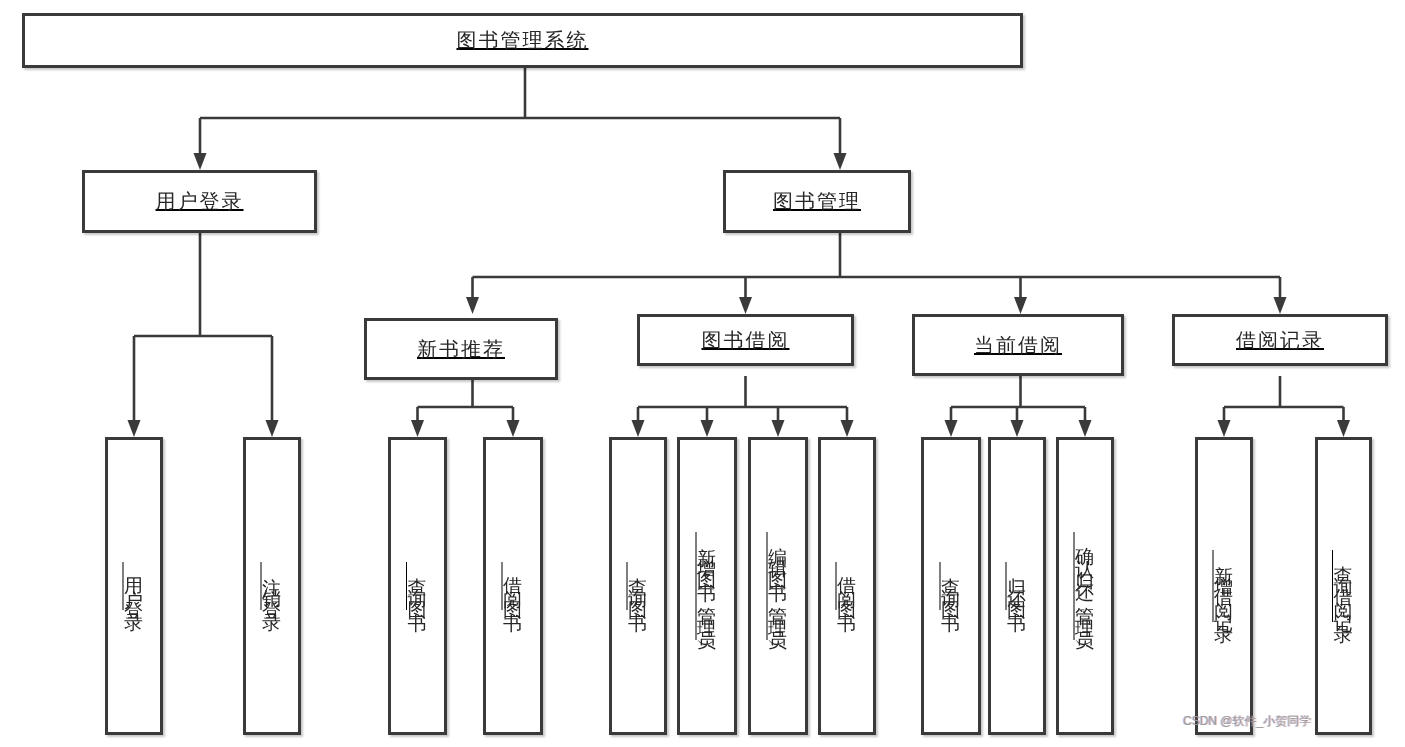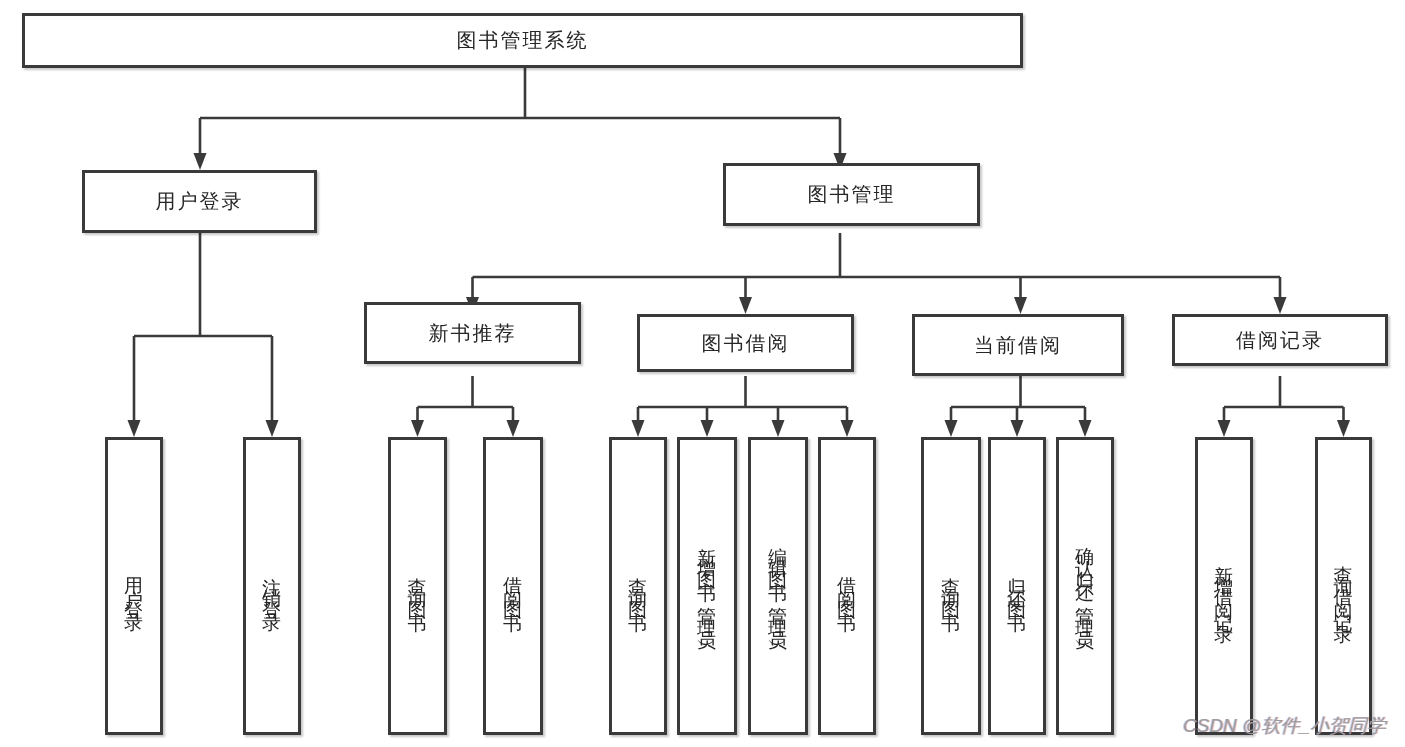--- a/index.html
+++ b/index.html
@@ -9,34 +9,34 @@
     -webkit-font-smoothing:antialiased;
   }
   .canvas { position:relative; width:1405px; height:747px; background:#ffffff; }
   svg.connectors { position:absolute; left:0; top:0; width:1405px; height:747px; }
   .node {
     position:absolute; box-sizing:border-box; background:#ffffff;
     border:3px solid #3a3a3a;
     display:flex; align-items:center; justify-content:center;
     box-shadow:1.5px 1.5px 2px rgba(0,0,0,0.22);
     z-index:2;
+    text-decoration:underline;
   }
   .hlabel {
     font-size:20px; letter-spacing:2px; color:#262626; white-space:nowrap;
   }
   .vlabel {
     writing-mode:vertical-rl; text-orientation:mixed;
     font-size:19px; letter-spacing:12px; line-height:1;
     color:#262626; white-space:nowrap;
   }
   .watermark {
     position:absolute; left:1183px; top:713px; z-index:5;
-    font-size:19px; color:#9c9c9c; white-space:nowrap;
+    font-size:12px; color:#9c9c9c; white-space:nowrap;
     text-shadow:1px 0 0 rgba(210,90,90,0.35), -1px 0 0 rgba(90,120,210,0.35);
-    font-style:italic;
   }
 </style>
 </head>
 <body>
 
 <div class="canvas">
 
   <svg class="connectors" viewBox="0 0 1405 747" aria-hidden="true">
     <path d="M525 68 V118 M200 118 H840 M200 118 V160 M840 118 V160
          M200 233 V336 M134 336 H272 M134 336 V430 M272 336 V430
@@ -68,28 +68,28 @@
     </g>
   </svg>
 
   <div class="node" style="left:22px;top:13px;width:1001px;height:55px">
     <span class="hlabel">图书管理系统</span>
   </div>
 
   <div class="node" style="left:82px;top:170px;width:235px;height:63px">
     <span class="hlabel">用户登录</span>
   </div>
-  <div class="node" style="left:723px;top:163px;width:257px;height:63px">
+  <div class="node" style="left:723px;top:170px;width:188px;height:63px">
     <span class="hlabel">图书管理</span>
   </div>
 
-  <div class="node" style="left:364px;top:302px;width:217px;height:62px">
+  <div class="node" style="left:364px;top:318px;width:194px;height:62px">
     <span class="hlabel">新书推荐</span>
   </div>
-  <div class="node" style="left:637px;top:314px;width:217px;height:58px">
+  <div class="node" style="left:637px;top:314px;width:217px;height:52px">
     <span class="hlabel">图书借阅</span>
   </div>
   <div class="node" style="left:912px;top:314px;width:212px;height:62px">
     <span class="hlabel">当前借阅</span>
   </div>
   <div class="node" style="left:1172px;top:314px;width:216px;height:52px">
     <span class="hlabel">借阅记录</span>
   </div>
 
   <div class="node" style="left:105px;top:437px;width:58px;height:298px">

